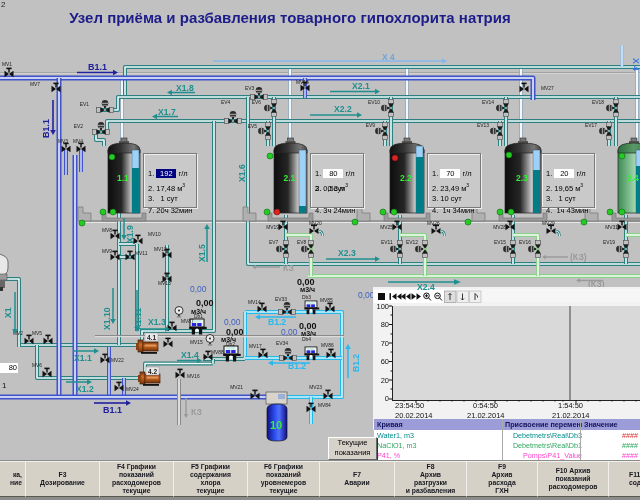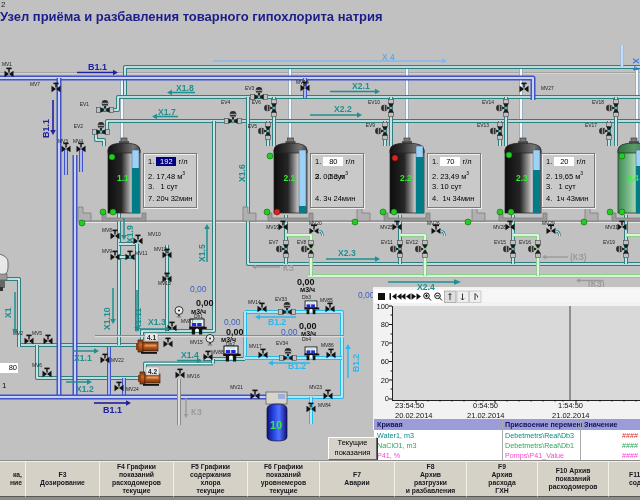--- a/index.html
+++ b/index.html
@@ -1,30 +1,30 @@
 <!DOCTYPE html>
 <html><head><meta charset="utf-8">
 <style>
 html,body{margin:0;padding:0;}
 body{width:640px;height:500px;background:#c1c1c1;font-family:"Liberation Sans",sans-serif;overflow:hidden;position:relative;}
 .abs{position:absolute;}
-.title{left:0;top:9px;width:580px;text-align:left;font-size:13px;font-weight:bold;color:#1c1c8a;}
+.title{left:0;top:9px;width:580px;text-align:center;font-size:15px;font-weight:bold;color:#1c1c8a;}
 .ibox{width:52px;height:53px;background:#c9c9c9;border:1px solid #7a7a7a;box-shadow:inset 1px 1px 0 #eee, 1px 1px 0 #eee;font-size:7.5px;color:#000;}
-.ibox .ln{position:absolute;left:4px;white-space:nowrap;}
+.ibox .ln{position:absolute;left:4px;white-space:nowrap;margin-top:12px;}
 .hl{background:#000080;color:#fff;display:inline-block;width:20px;text-align:center;}
 .wb{background:#fff;color:#000;display:inline-block;width:20px;text-align:center;}
 sup{font-size:5px;}
 
 #panel{left:373px;top:287px;width:267px;height:143px;background:#f2f2f2;}
 #toolbar{left:0;top:2px;width:267px;height:13px;background:#f6f6f6;}
 #plot{left:19px;top:19px;width:248px;height:94px;background:#d9d9d9;border-left:1px solid #222;border-bottom:1px solid #222;}
 .ylab{width:16px;text-align:right;font-size:7.5px;color:#111;}
 .xlab{font-size:7.5px;color:#111;white-space:nowrap;}
 
-#legend{left:374px;top:419px;width:266px;height:41px;background:#fff;font-size:7.2px;}
+#legend{left:374px;top:419px;width:266px;height:41px;background:#fff;font-size:7.2px;text-align:right;}
 #leghead{left:0;top:0;width:266px;height:11px;background:#9c9cd8;color:#14145e;font-weight:bold;}
 .lrow{left:0;width:266px;height:10px;border-bottom:1px solid #cfcfcf;background:#fff;}
 .lc1{position:absolute;left:3px;top:1px;}
 .lc2{position:absolute;left:131px;top:1px;width:77px;overflow:hidden;white-space:nowrap;}
 .lc3{position:absolute;right:2px;top:1px;}
 #legend .v1{border-left:1px solid #aaa;position:absolute;left:128px;top:0;height:41px;}
 #legend .v2{border-left:1px solid #aaa;position:absolute;left:206px;top:0;height:41px;}
 
 #bbar{left:0;top:460px;width:640px;height:40px;background:#8c8c8c;}
 .fbtn{position:absolute;top:1px;height:34px;background:#d5d1c7;border-left:1px solid #f2f0ea;border-top:1px solid #f2f0ea;border-right:1px solid #5a5a52;border-bottom:1px solid #5a5a52;color:#16161e;font-weight:bold;text-align:center;font-size:6.8px;line-height:8px;display:flex;align-items:center;justify-content:center;}

